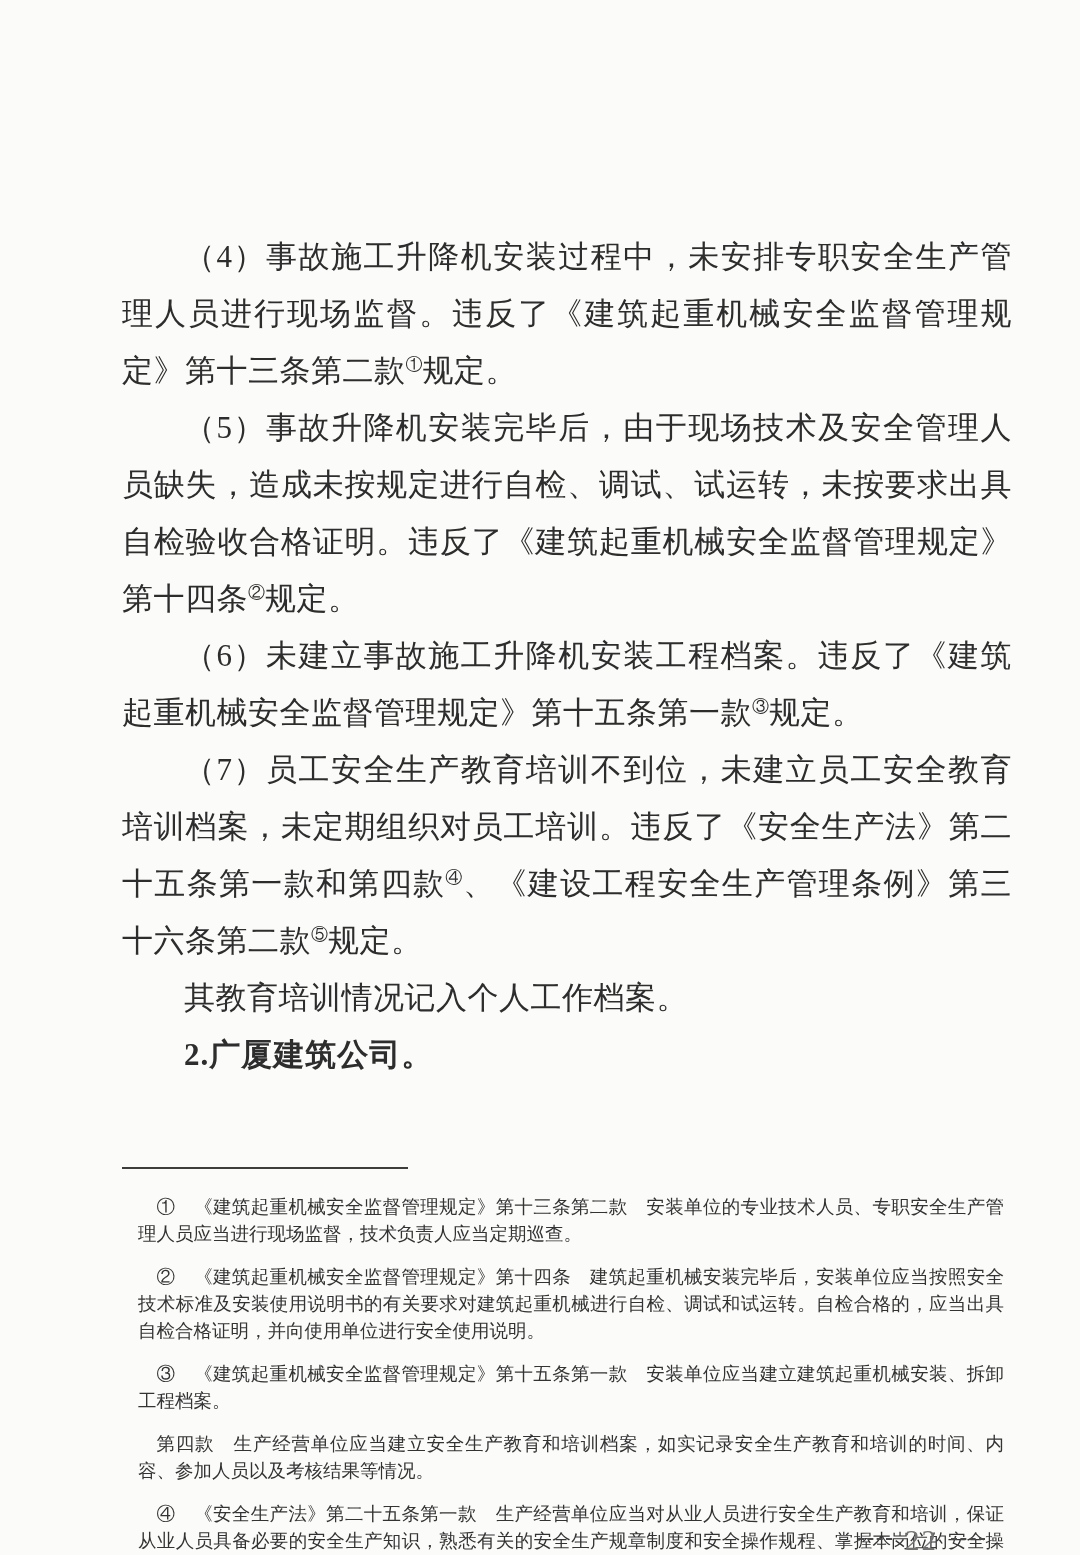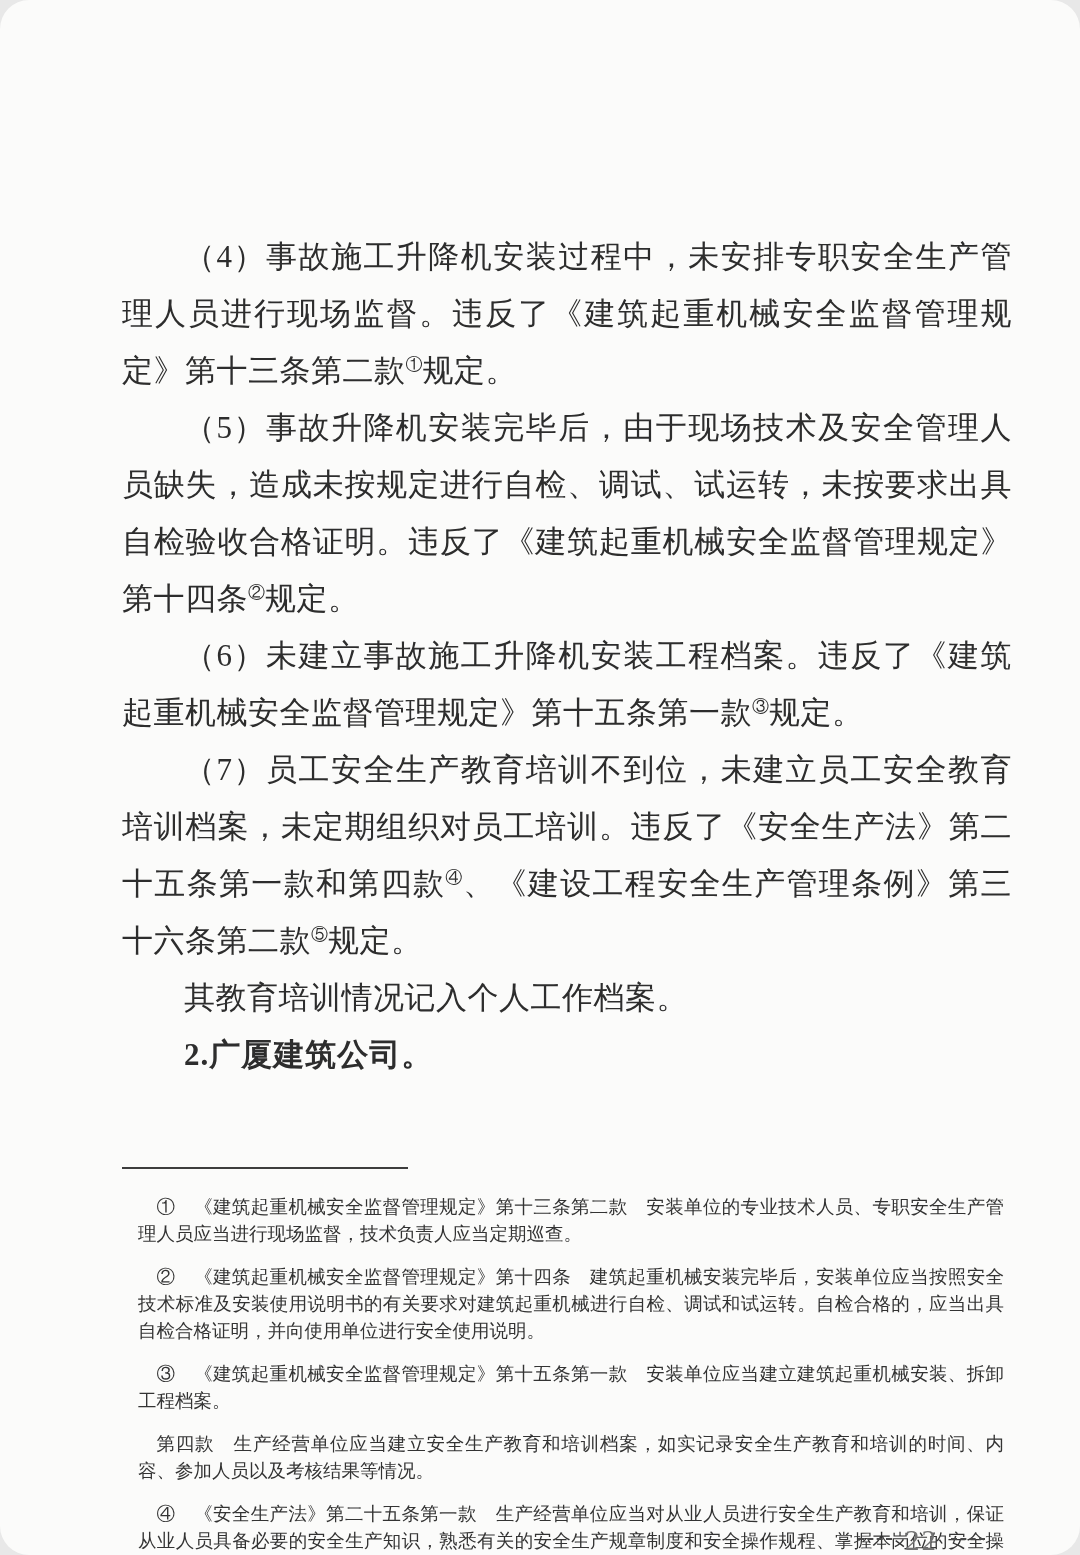--- a/index.html
+++ b/index.html
@@ -5,21 +5,20 @@
   html, body { margin: 0; padding: 0; background: #e8e8e8; }
   .page {
     position: relative;
     width: 1080px;
     height: 1555px;
     margin: 0 auto;
     background: #fbfbfa;
     color: #2d2d2d;
     font-family: "Liberation Serif", "DejaVu Serif", serif;
     overflow: hidden;
-    border-radius: 29px;
   }
   
   .body-text {
     position: absolute;
     left: 122px;
     top: 228px;
     width: 890px;
     font-size: 31px;
     line-height: 57px;
     letter-spacing: 0.5px;

